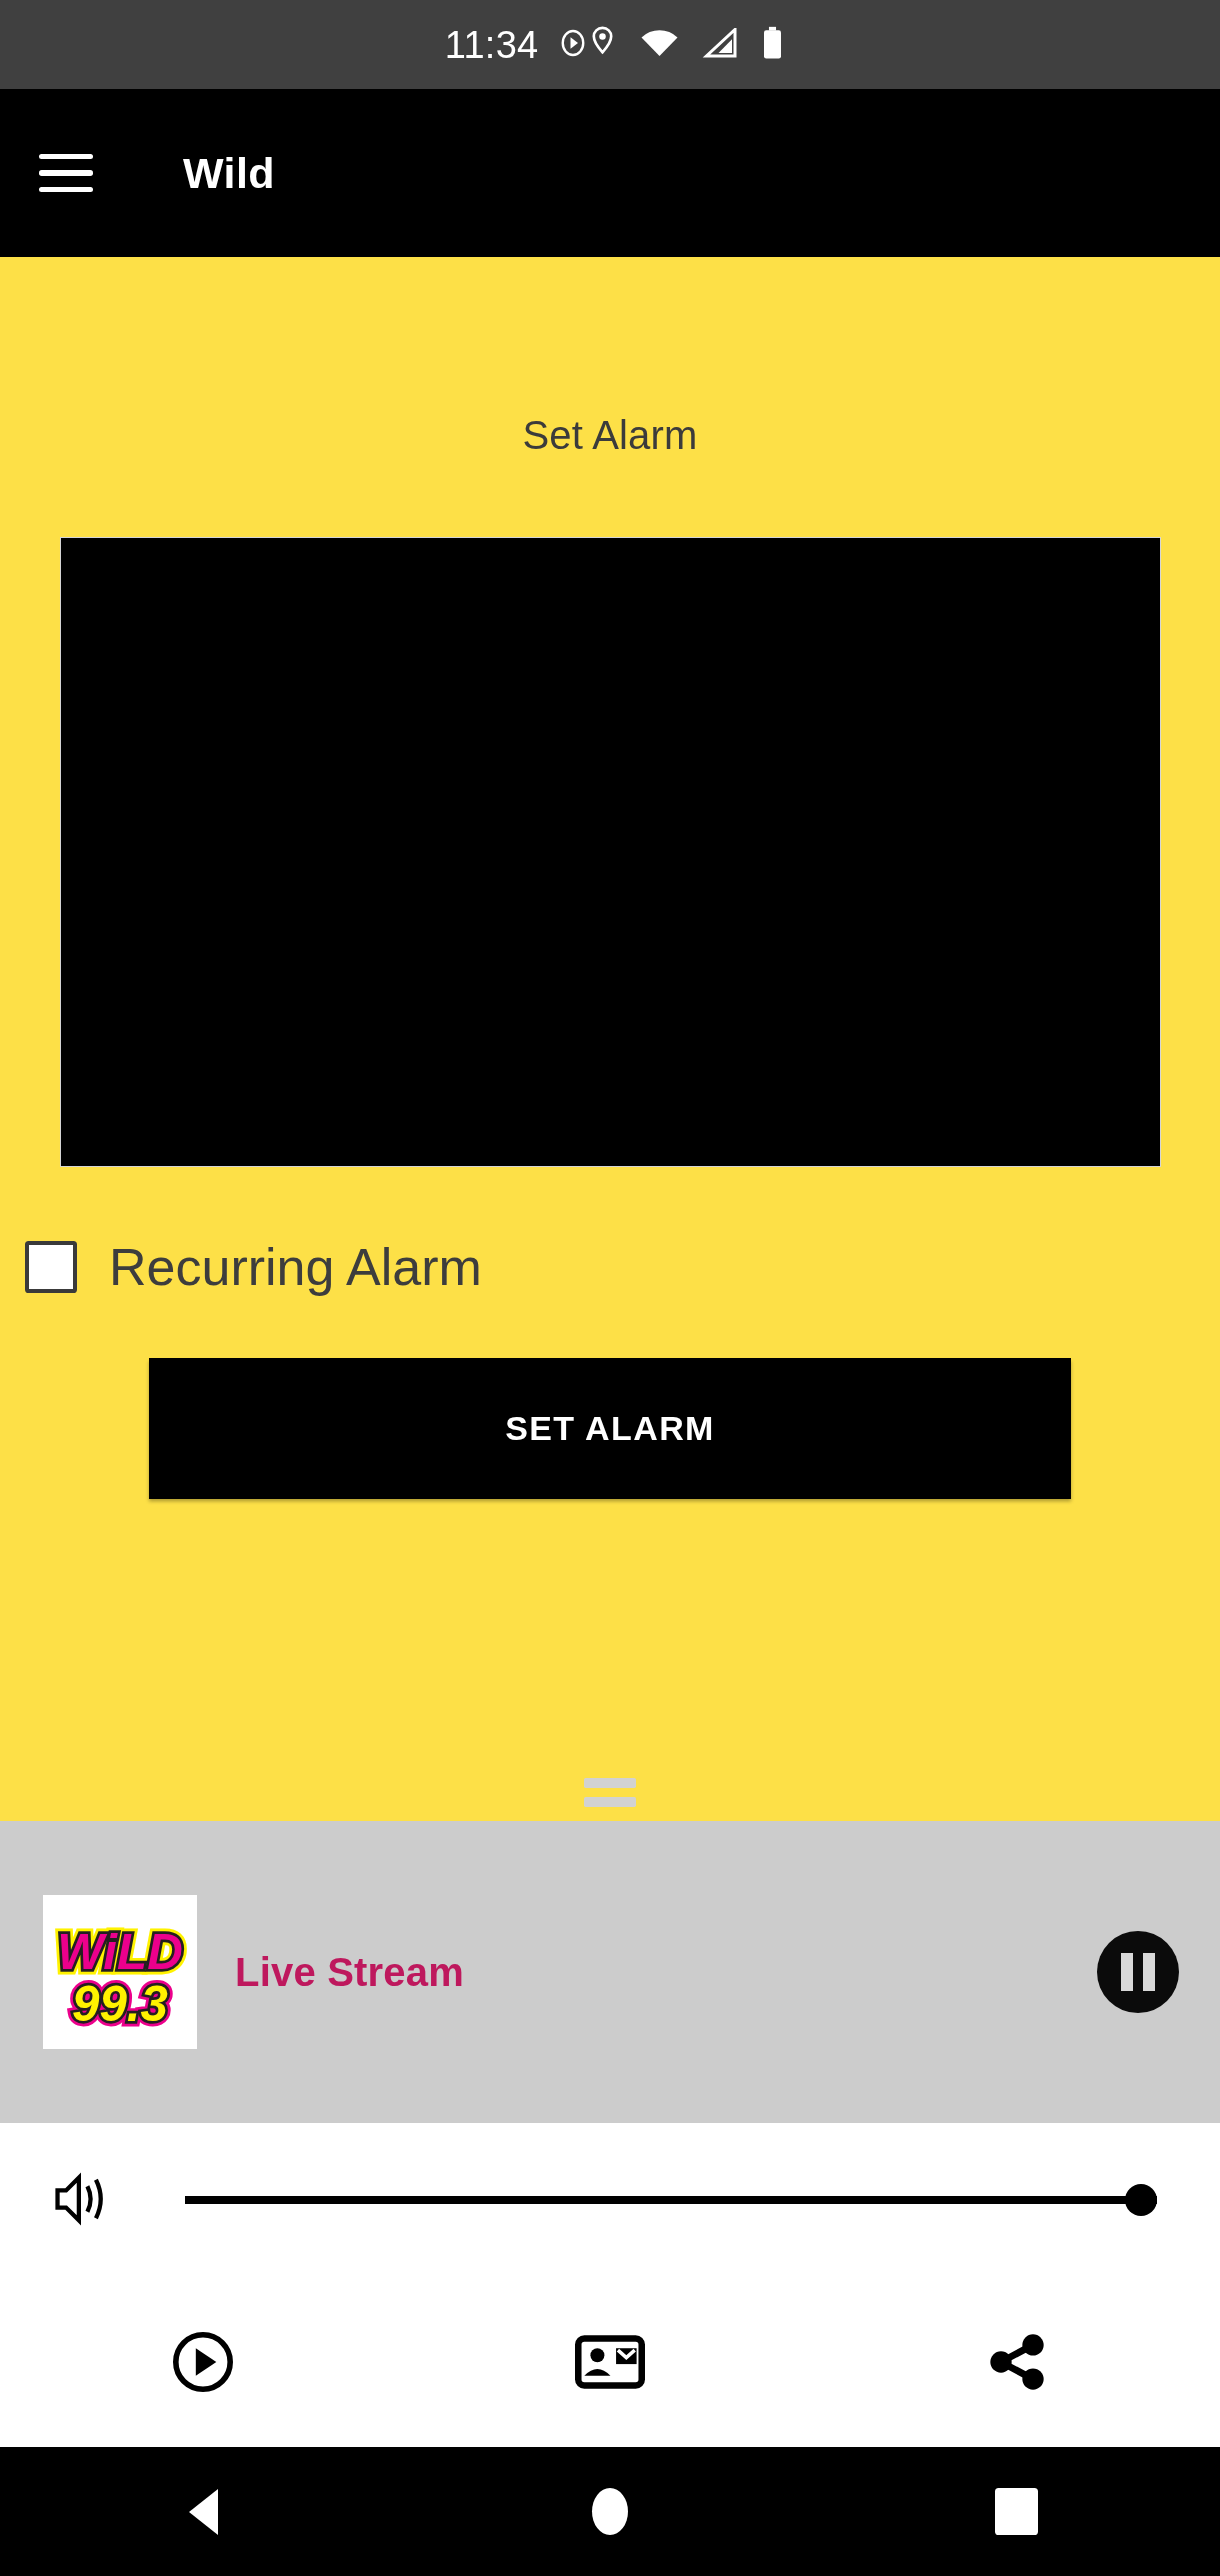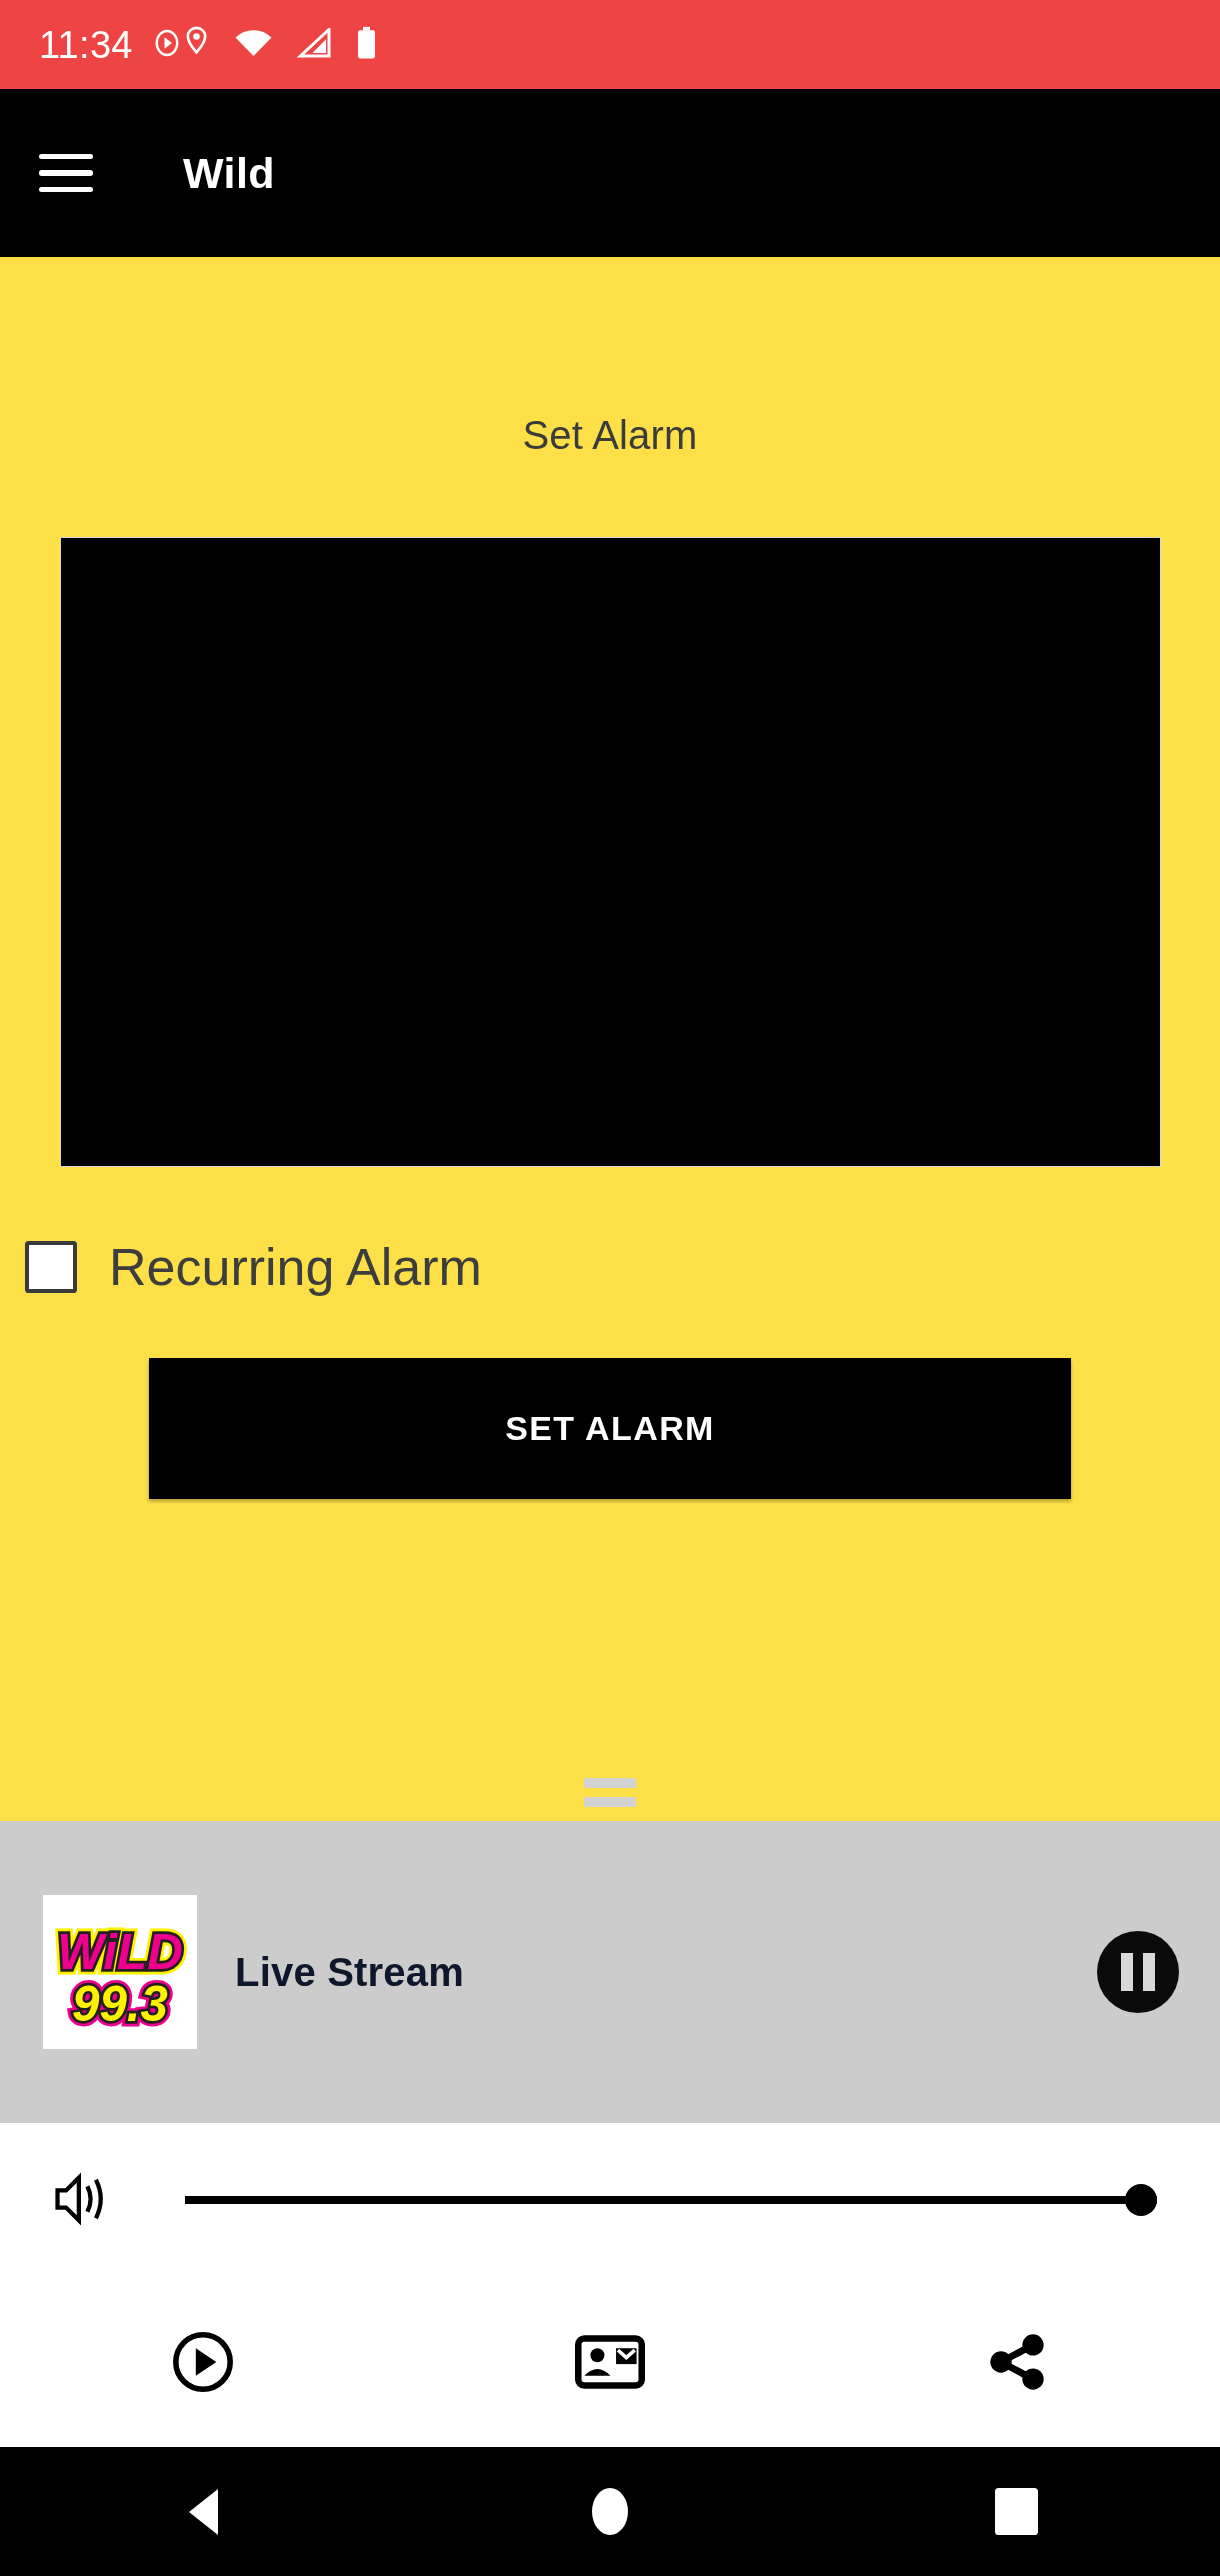--- a/index.html
+++ b/index.html
@@ -11,22 +11,22 @@
   }
   #screen {
     position:relative;
     width:1220px; height:2576px;
     background:#ffffff;
     display:flex; flex-direction:column;
   }
 
   
   .status-bar {
-    height:89px; background:#ef4444; color:#fff;
-    display:flex; align-items:center; justify-content:flex-start;
+    height:89px; background:#404040; color:#fff;
+    display:flex; align-items:center; justify-content:center;
     padding:0 30px 0 39px; flex:0 0 auto;
   }
   .sb-left { display:flex; align-items:center; gap:19.7px; }
   .sb-clock { font-size:38px; letter-spacing:0.3px; font-weight:400; line-height:1; }
   .sb-right { display:flex; align-items:center; gap:23px; }
   .sb-icon { display:block; }
 
   
   .app-bar {
     height:168px; background:#000; color:#fff;
@@ -92,21 +92,21 @@
   .player-bar {
     flex:0 0 auto; background:#cccccc; height:302px;
     display:flex; align-items:center; padding:0 41px 0 43px;
   }
   .album-art {
     width:154px; height:154px; background:#fff;
     display:flex; align-items:center; justify-content:center;
     flex:0 0 auto; overflow:hidden;
   }
   .track-title {
-    font-size:40px; color:#0f172a; font-weight:bold;
+    font-size:40px; color:#be185d; font-weight:bold;
     margin-left:38px; flex:1 1 auto; letter-spacing:0.2px;
   }
   .pause-btn {
     width:82px; height:82px; border-radius:50%; background:#0b0b0b;
     display:flex; align-items:center; justify-content:center; gap:9.8px;
     flex:0 0 auto; cursor:pointer; border:none;
   }
   .pause-btn i { display:block; width:12.5px; height:38px; background:#d8d8d8; }
 
   

